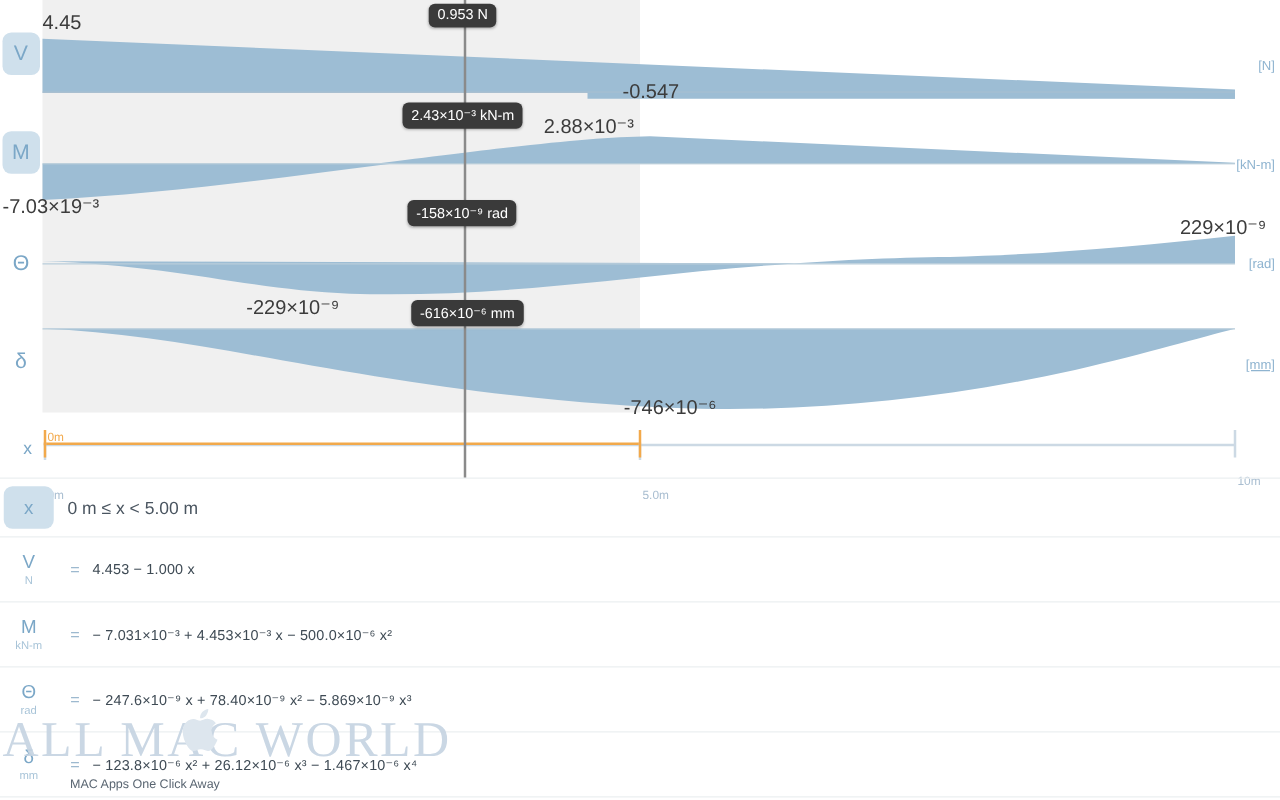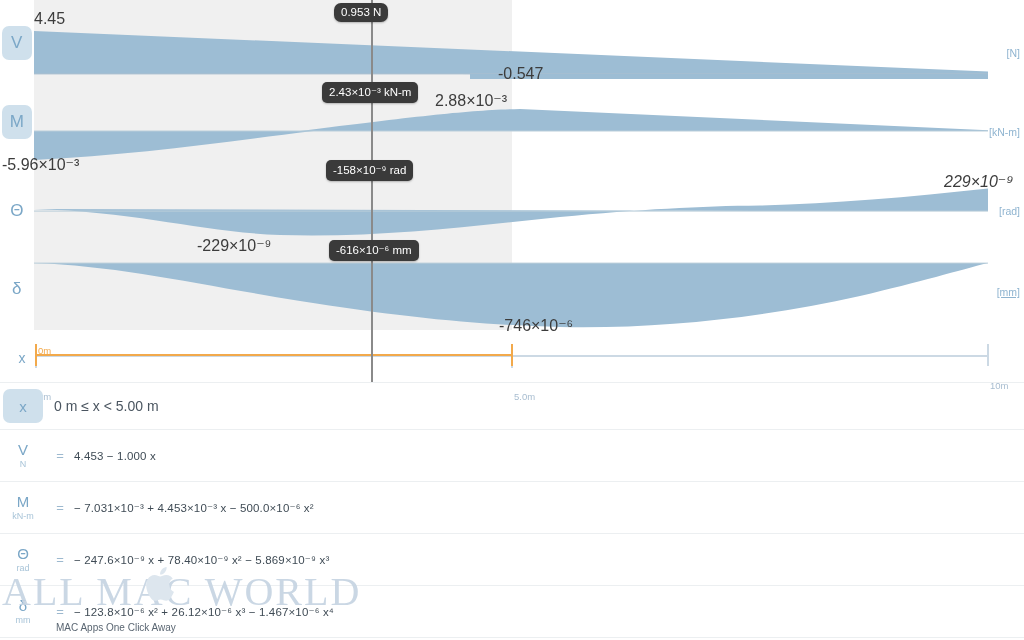--- a/index.html
+++ b/index.html
@@ -285,27 +285,27 @@
       <span>δ</span>
     </div>
 
     <div class="unit-label" id="unit-V">[N]</div>
     <div class="unit-label" id="unit-M">[kN-m]</div>
     <div class="unit-label" id="unit-T">[rad]</div>
     <div class="unit-label" id="unit-D">[mm]</div>
 
     <div class="val" style="left:34px; top:10px;">4.45</div>
     <div class="val" style="left:498px; top:65px;">-0.547</div>
-    <div class="val" style="left:2px; top:155px;">-5.96×10⁻³</div>
+    <div class="val" style="left:2px; top:155px;">-7.03×19⁻³</div>
     <div class="val" style="left:435px; top:91px;">2.88×10⁻³</div>
     <div class="val" style="left:197px; top:236px;">-229×10⁻⁹</div>
-    <div class="val" style="left:944px; top:172px;font-style:italic;">229×10⁻⁹</div>
+    <div class="val" style="left:944px; top:172px;">229×10⁻⁹</div>
     <div class="val" style="left:499px; top:316px;">-746×10⁻⁶</div>
 
-    <div class="pill" style="left:334px; top:3px;border-radius:7px;">0.953 N</div>
+    <div class="pill" style="left:343px; top:3px;">0.953 N</div>
     <div class="pill" style="left:322px; top:82px;">2.43×10⁻³ kN-m</div>
     <div class="pill" style="left:326px; top:160px;">-158×10⁻⁹ rad</div>
     <div class="pill" style="left:329px; top:240px;">-616×10⁻⁶ mm</div>
   </div>
 
   <div id="axis-block">
     <div id="axis-x-label">x</div>
 
     <div class="axis-line" id="axis-blue"></div>
     <div class="axis-line" id="axis-orange"></div>

